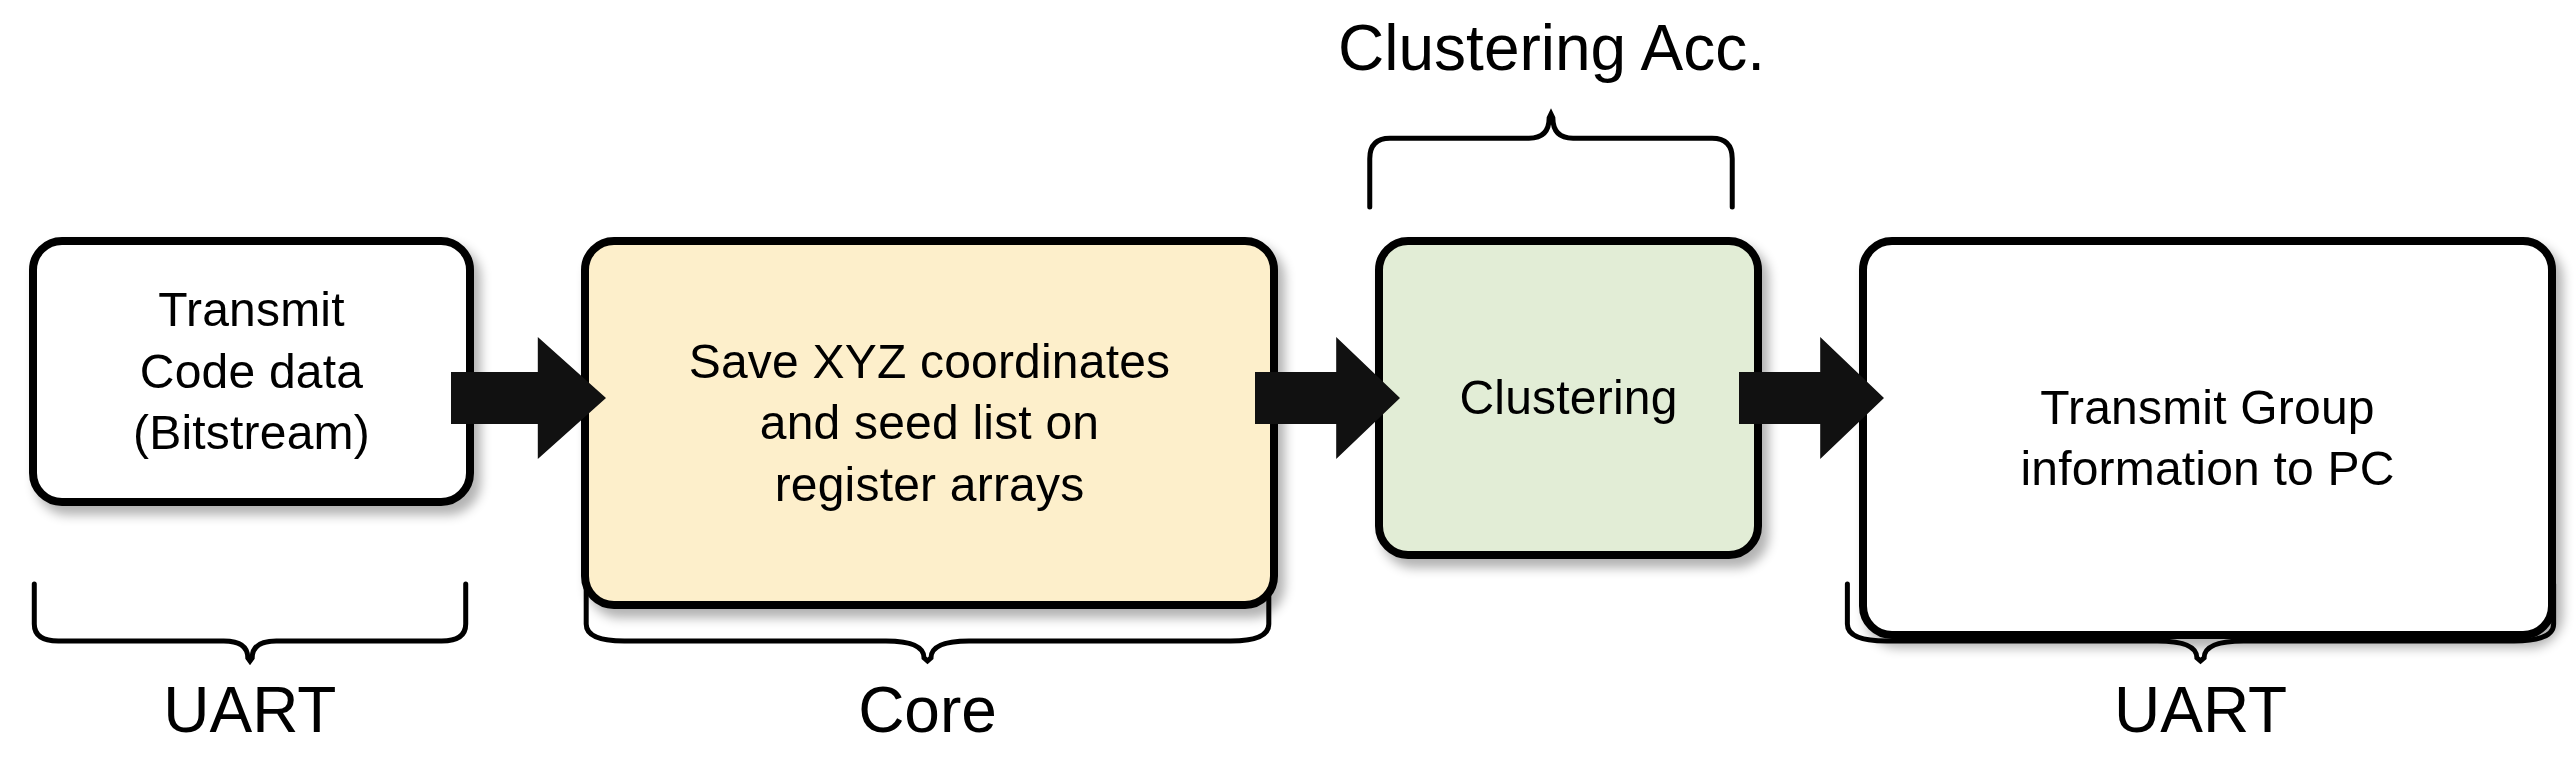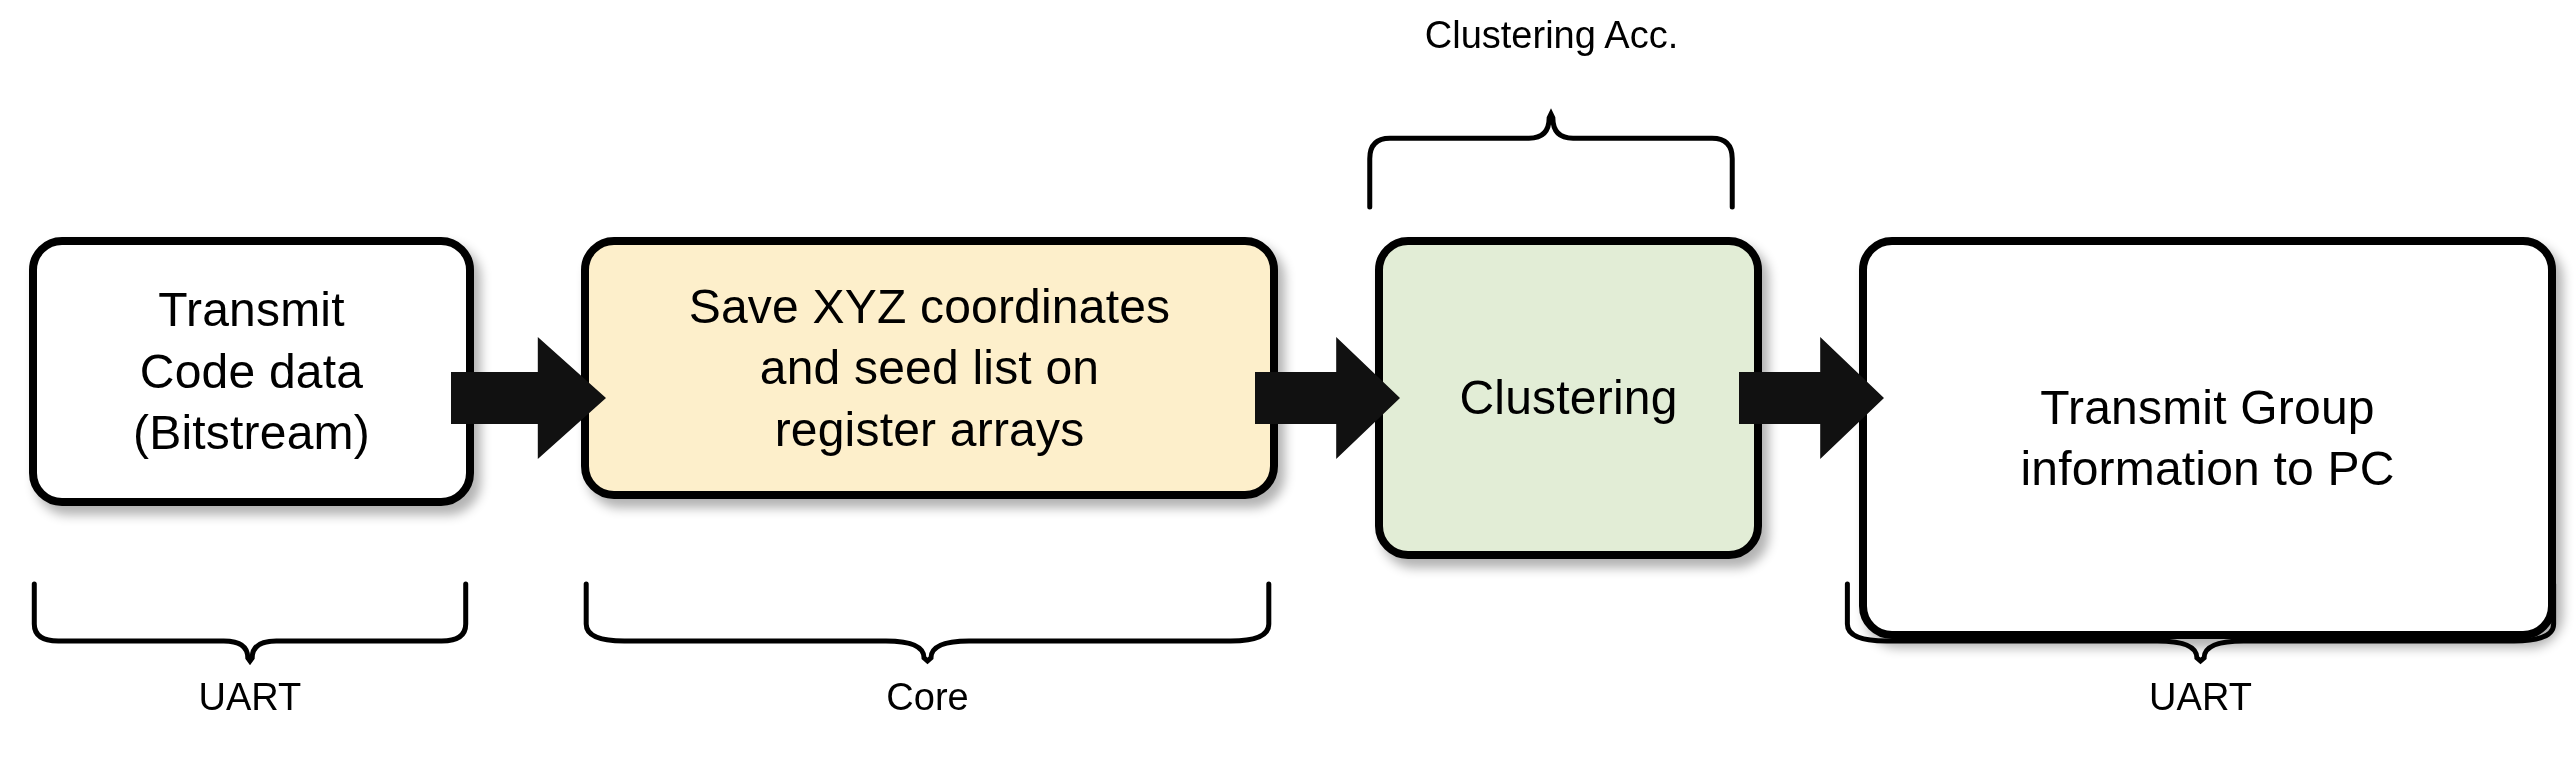--- a/index.html
+++ b/index.html
@@ -57,38 +57,38 @@
     position: absolute;
     z-index: 2;
   }
   .brace svg { display: block; overflow: visible; }
 
   
   .brace-label {
     position: absolute;
     text-align: center;
     color: #000000;
-    font-size: 38px;
+    font-size: 64px;
     line-height: 1;
     white-space: nowrap;
     z-index: 4;
   }
 </style>
 </head>
 <body>
 
 <div id="canvas" style="background: rgb(255, 255, 255);">
 
   <div class="node white" style="left: 29px; top: 237px; width: 445px; height: 269px; background: rgb(255, 255, 255); border-color: rgb(0, 0, 0);">
     <span class="node-label">Transmit
 Code data
 (Bitstream)</span>
   </div>
 
-  <div class="node cream" style="left: 581px; top: 237px; width: 697px; height: 262px; background: rgb(253, 239, 203); border-color: rgb(0, 0, 0);">
+  <div class="node cream" style="left: 581px; top: 237px; width: 697px; height: 372px; background: rgb(253, 239, 203); border-color: rgb(0, 0, 0);">
     <span class="node-label">Save XYZ coordinates
 and seed list on
 register arrays</span>
   </div>
 
   <div class="node green" style="left: 1375px; top: 237px; width: 387px; height: 322px; background: rgb(226, 237, 214); border-color: rgb(0, 0, 0);">
     <span class="node-label">Clustering</span>
   </div>
 
   <div class="node white" style="left: 1859px; top: 237px; width: 697px; height: 402px; background: rgb(255, 255, 255); border-color: rgb(0, 0, 0);">

